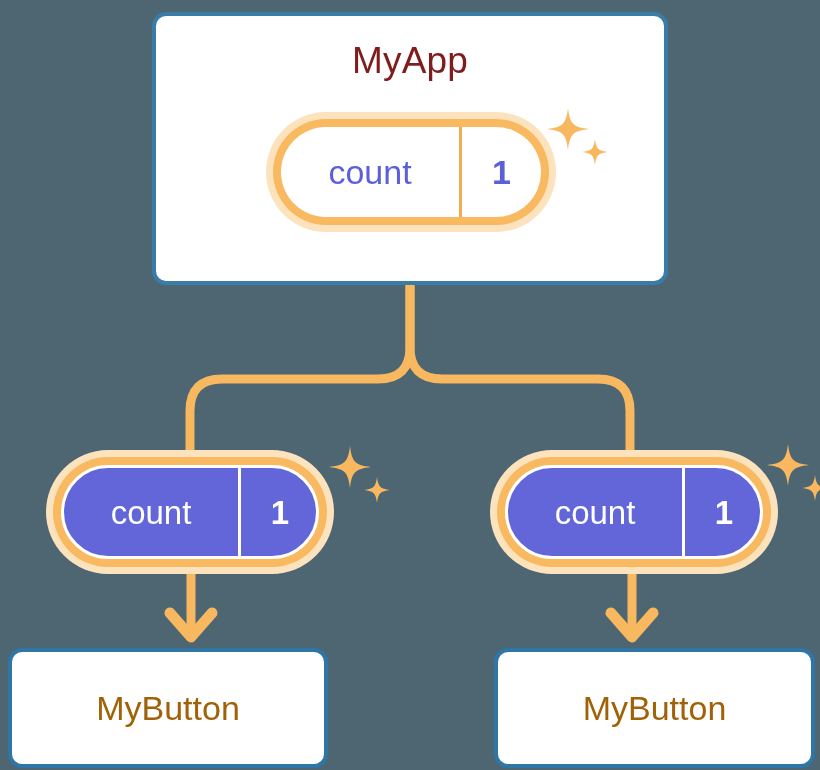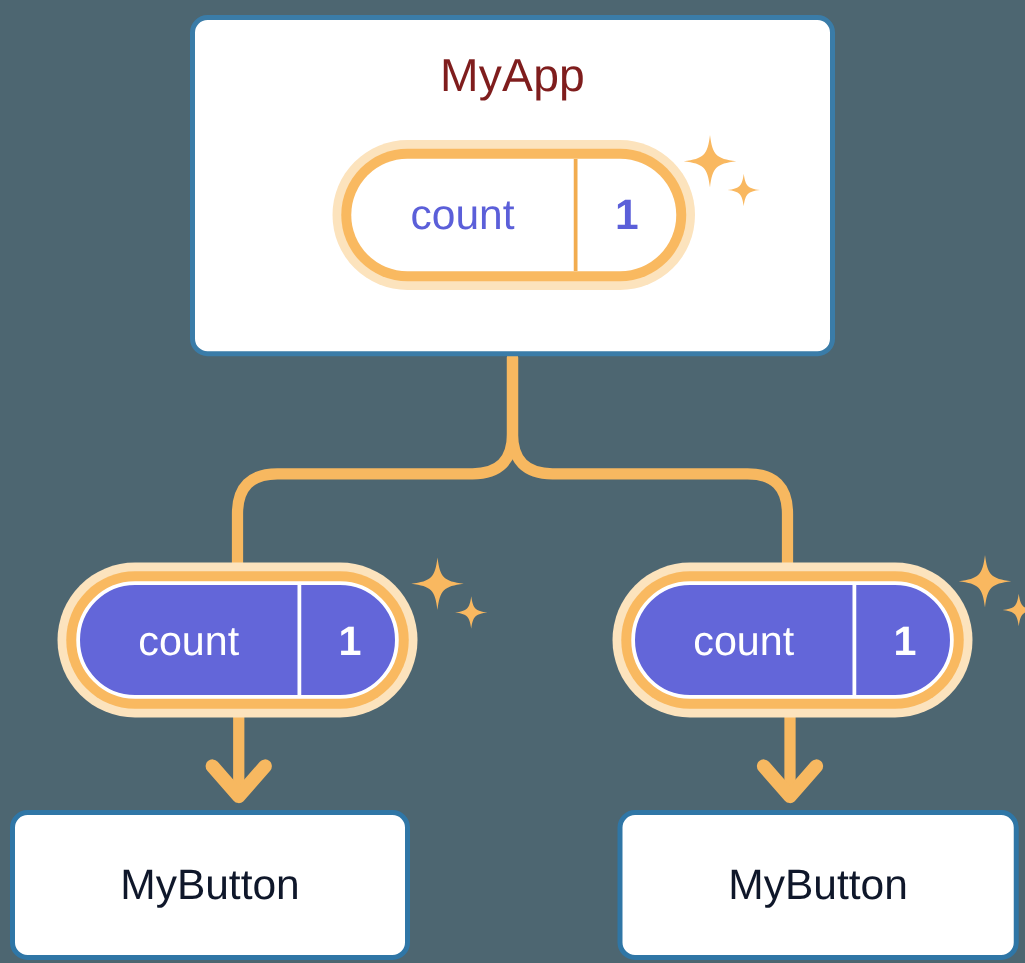--- a/index.html
+++ b/index.html
@@ -153,21 +153,21 @@
     border: 4px solid #2f76a6;
     border-radius: 14px;
     display: flex;
     align-items: center;
     justify-content: center;
     z-index: 3;
   }
   .btn-card .label {
     font-size: 34px;
     font-weight: 500;
-    color: #0f172a;
+    color: #a16207;
     line-height: 1;
   }
   #btn-left  { left: 8px;   top: 648px; width: 320px; }
   #btn-right { left: 494px; top: 648px; width: 321px; }
 </style>
 </head>
 <body>
 
 <div id="stage">
 

